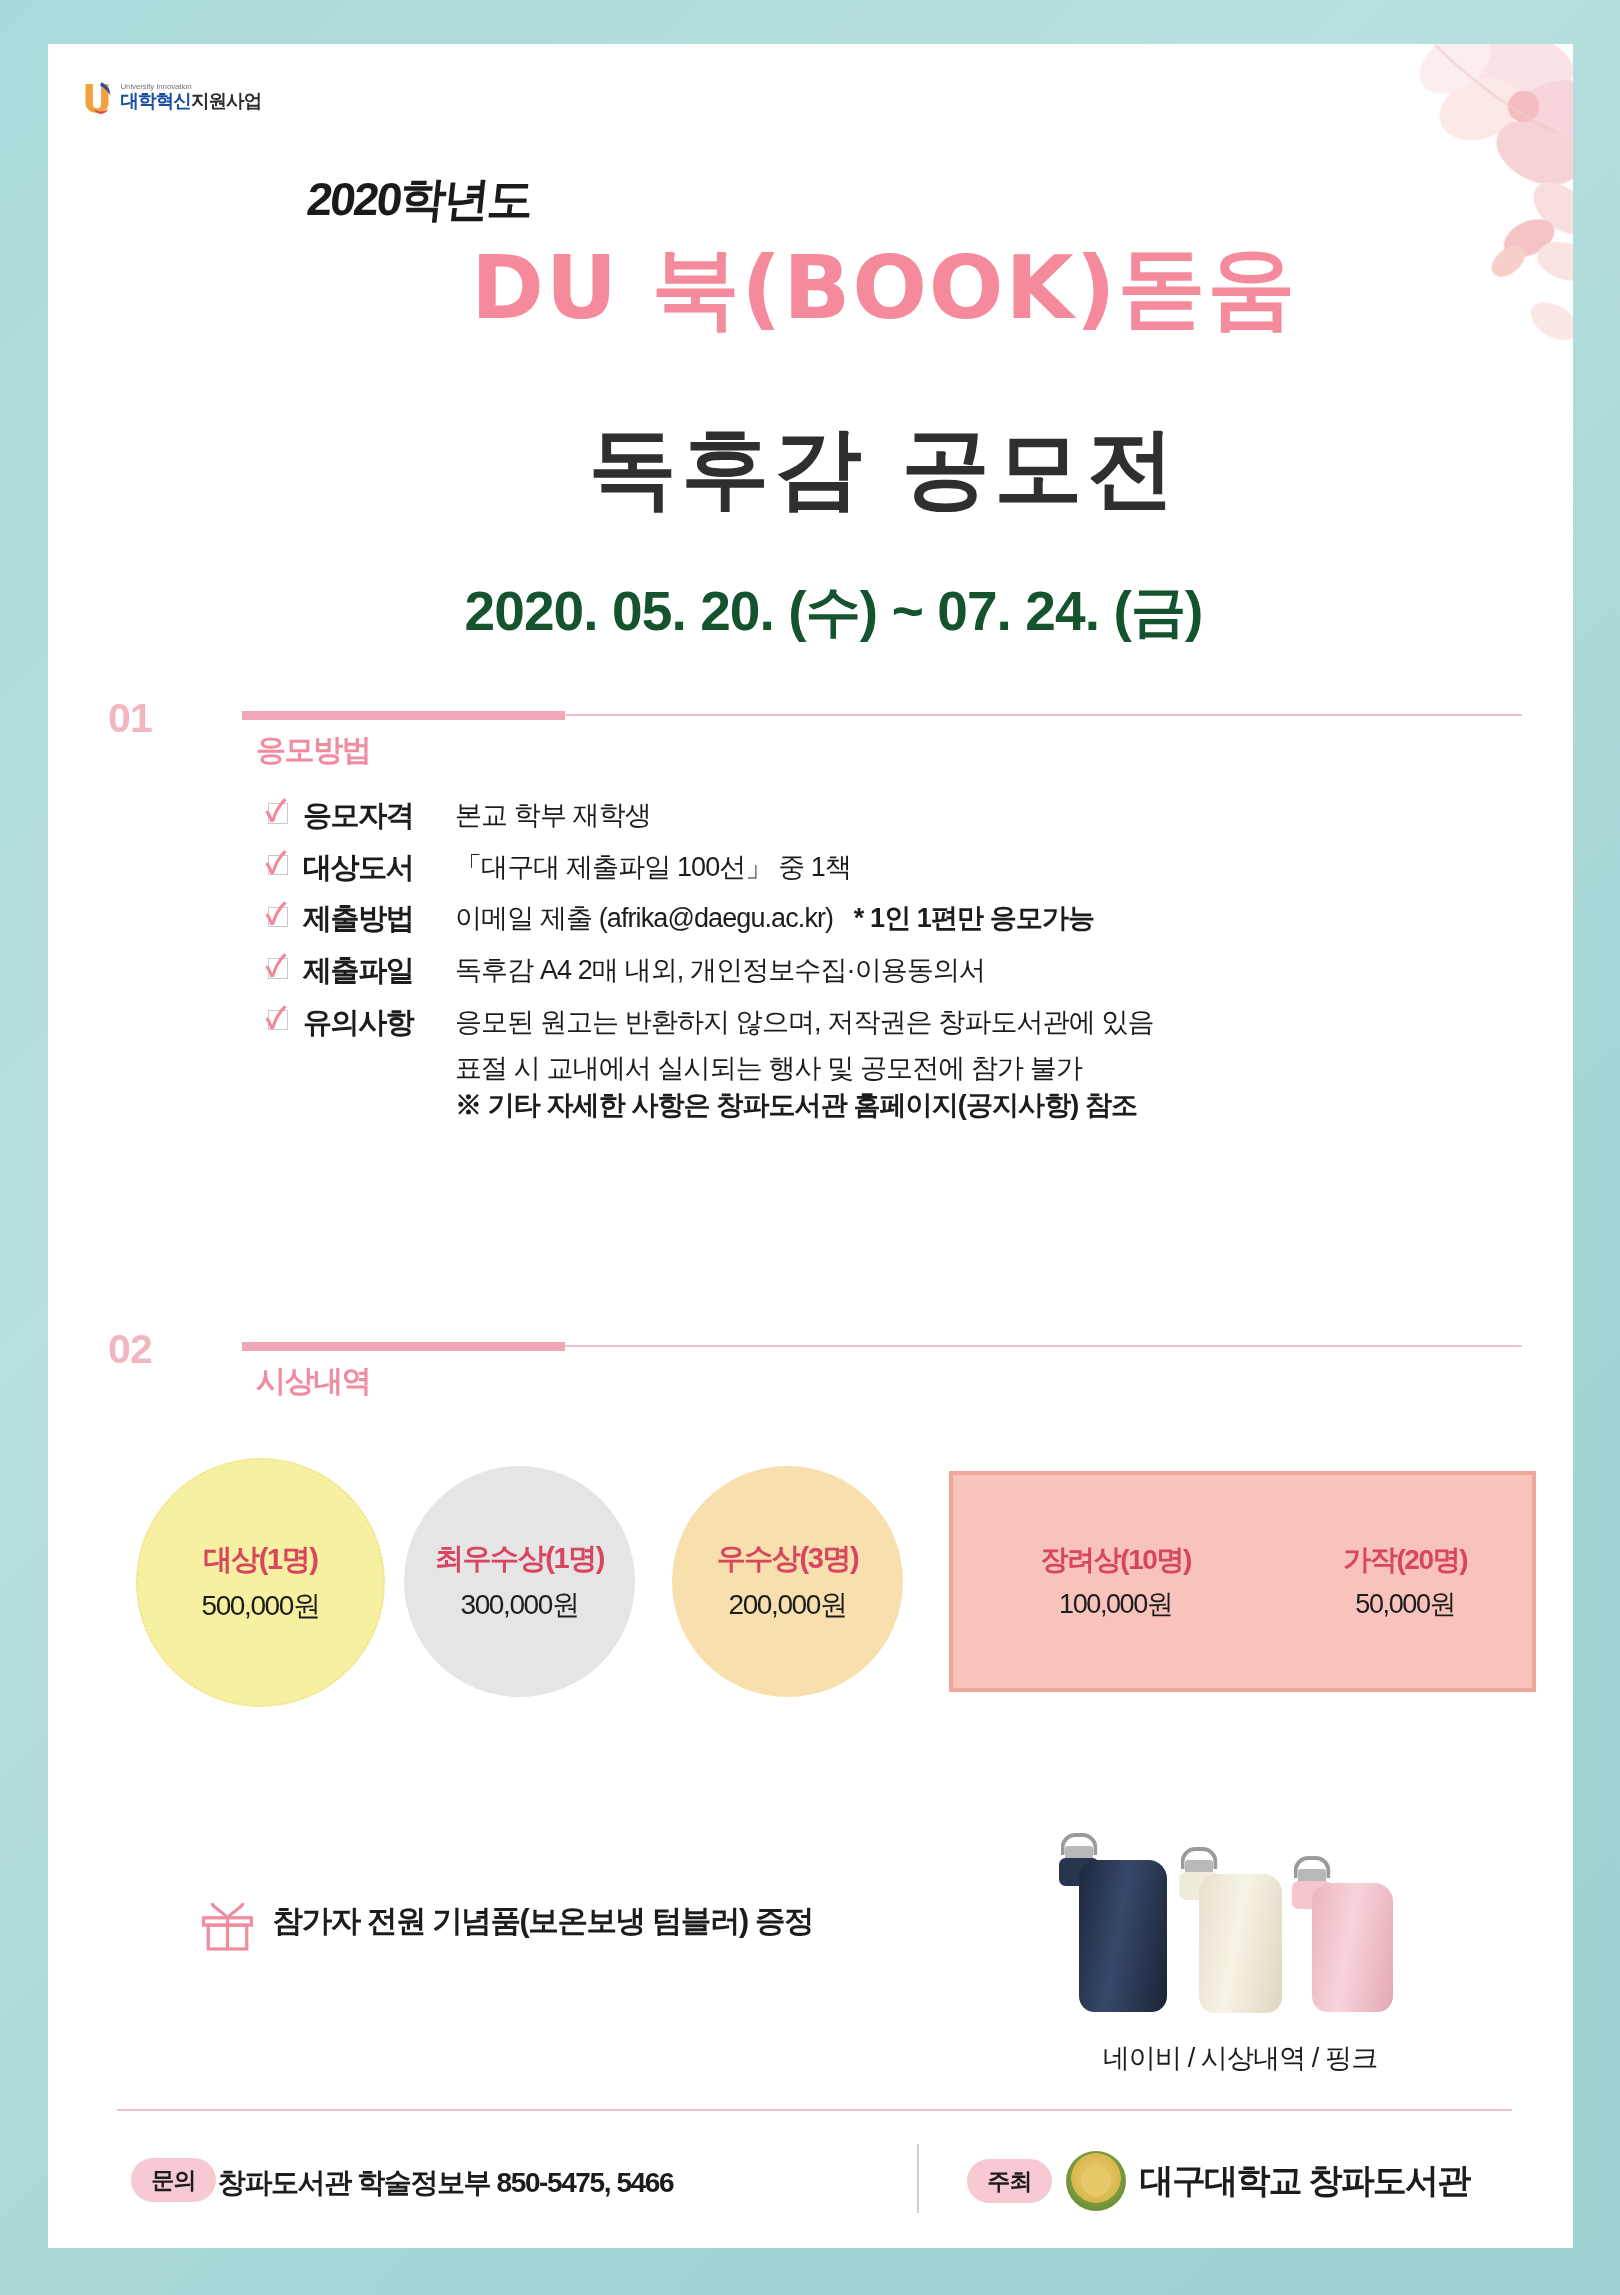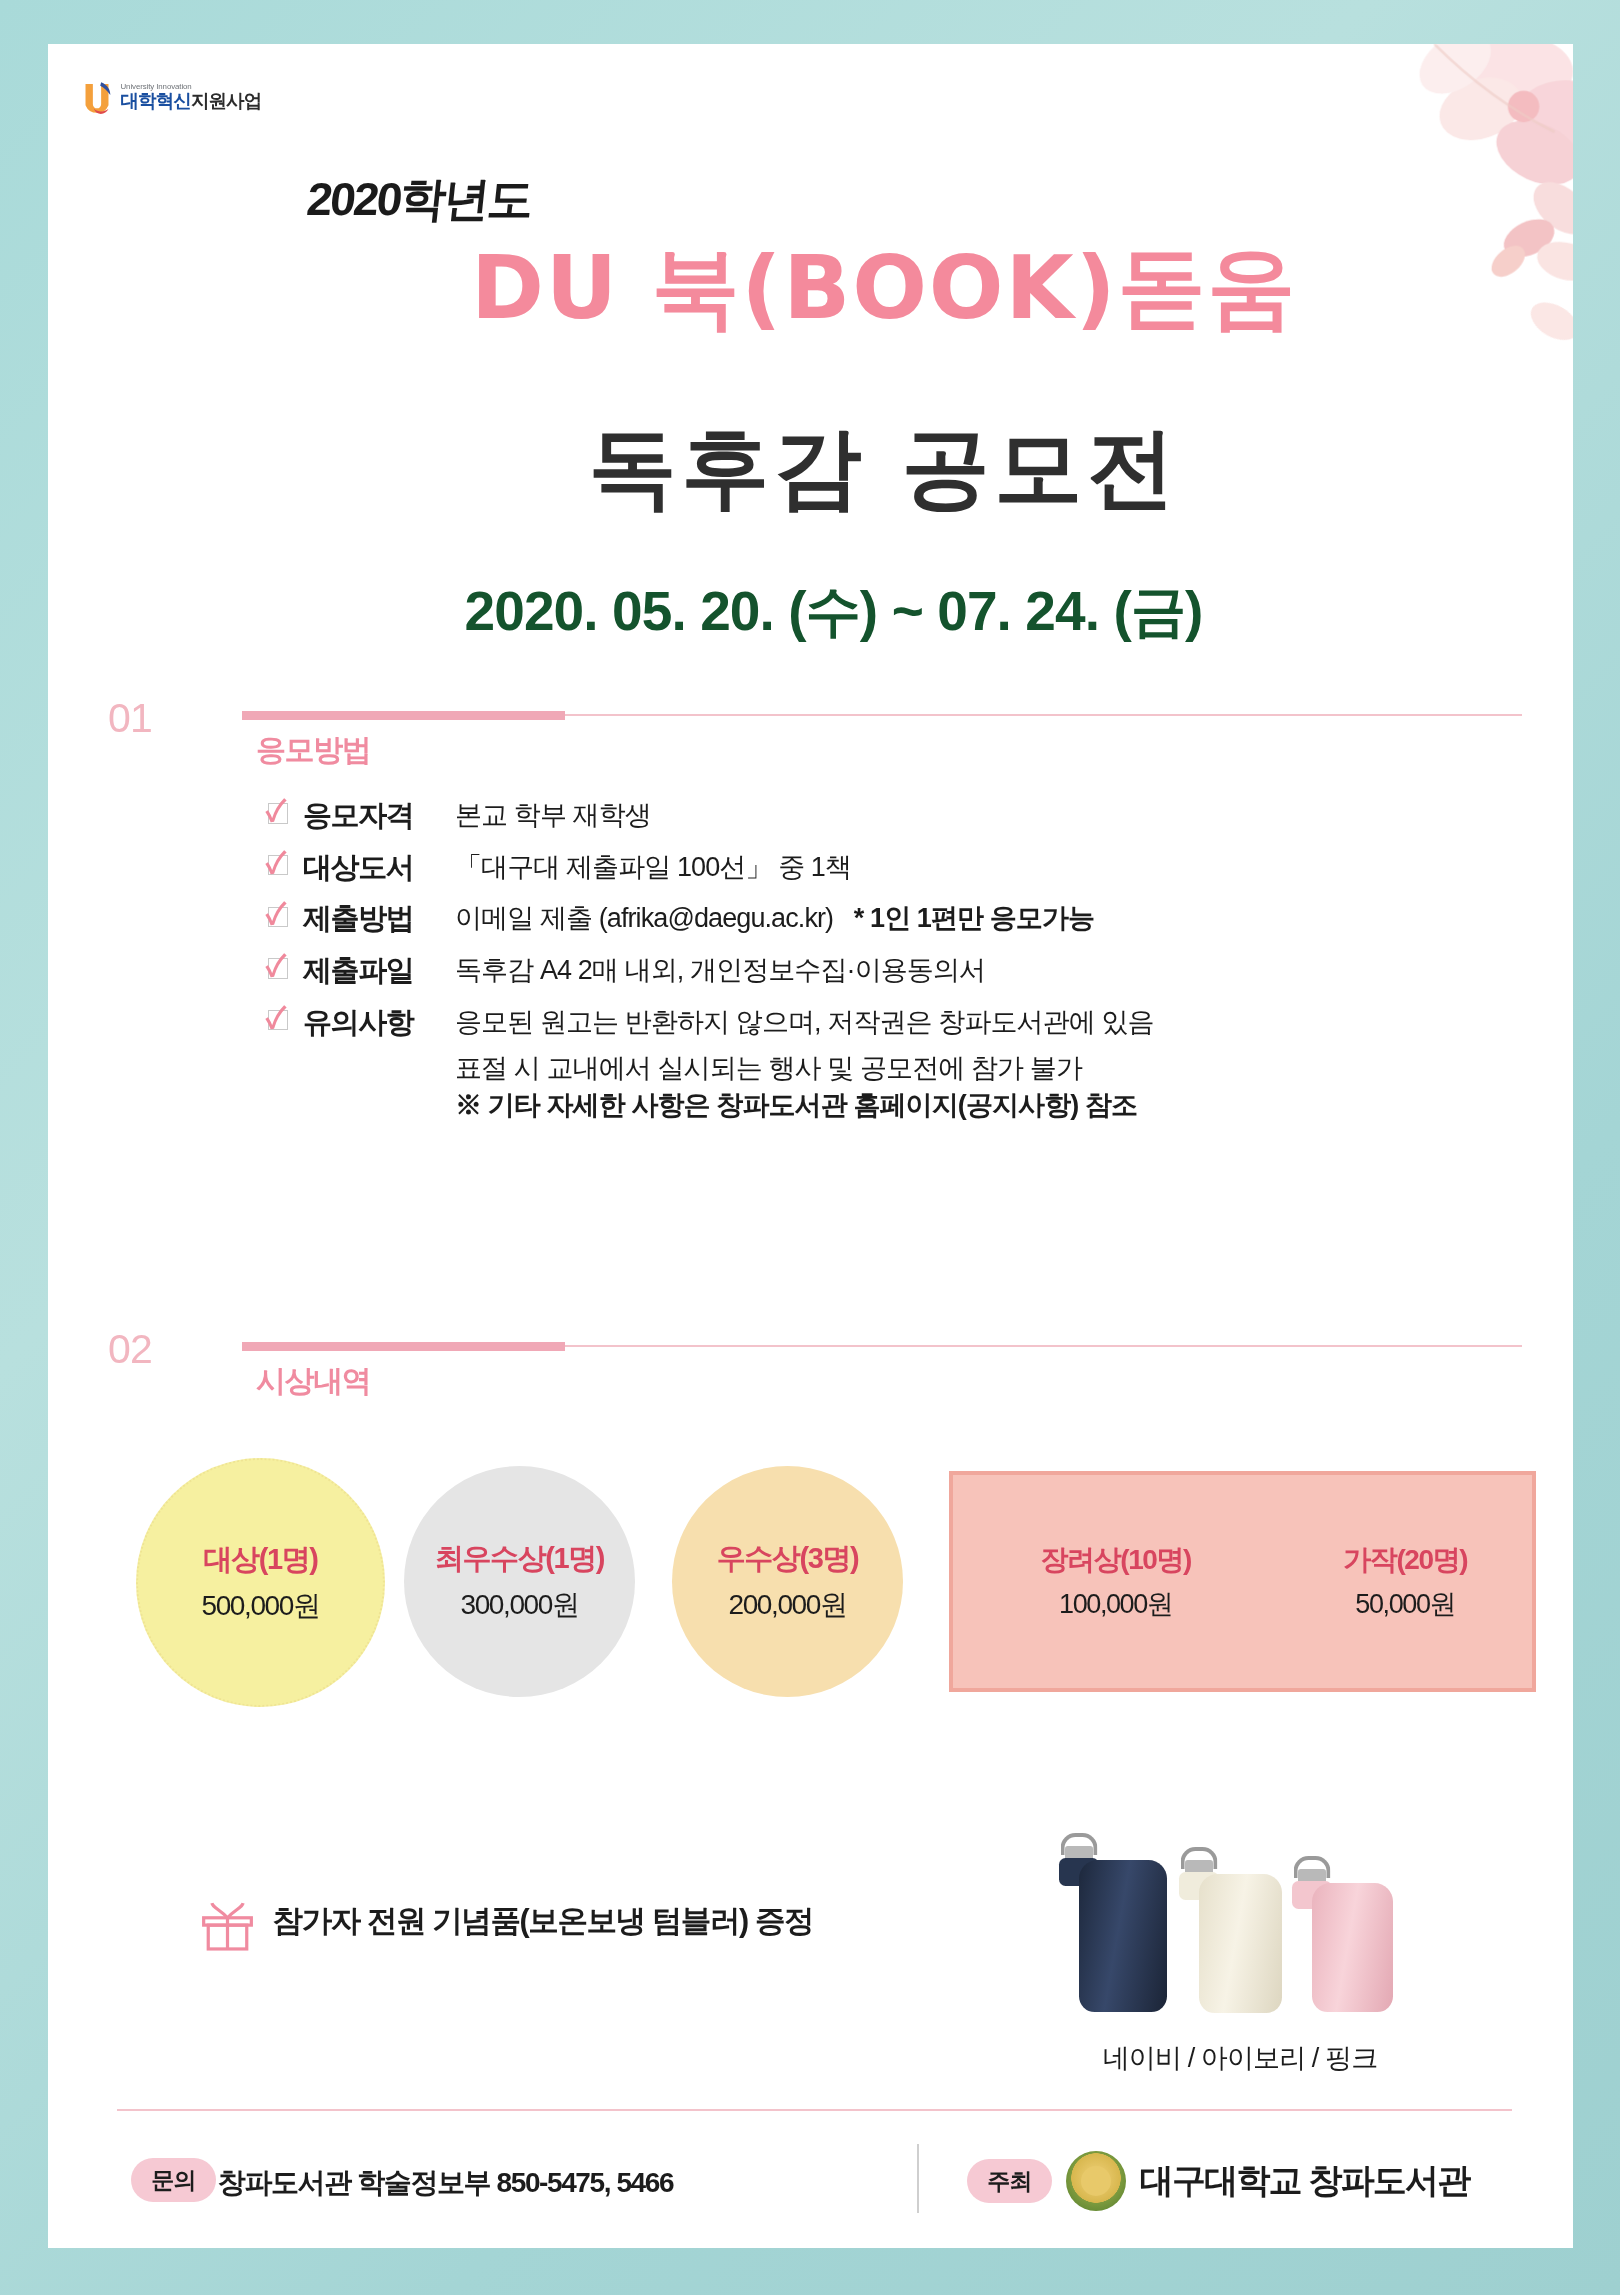--- a/index.html
+++ b/index.html
@@ -131,21 +131,21 @@
     position: absolute;
     width: 1386px;
     height: 60px;
   }
   .sec-num {
     position: absolute;
     left: 60px;
     top: 0;
     font-size: 41px;
     color: #f2b6c0;
-    font-weight: normal;
+    font-weight: bold;
     letter-spacing: -0.9px;
   }
   .sec-rule {
     position: absolute;
     left: 194px;
     top: 19.4px;
     width: 1280px;
     height: 1.8px;
     background: #f3c3cb;
   }
@@ -609,21 +609,21 @@
           <rect x="8" y="36" width="104" height="16" fill="none" stroke="#f08ba0" stroke-width="7"></rect>
           <rect x="18" y="52" width="84" height="52" fill="none" stroke="#f08ba0" stroke-width="7"></rect>
           <line x1="60" y1="36" x2="60" y2="104" stroke="#f08ba0" stroke-width="7"></line>
           <path d="M60 36 C44 18 28 14 26 4" stroke="#f08ba0" stroke-width="7" fill="none"></path>
           <path d="M60 36 C76 18 92 14 94 4" stroke="#f08ba0" stroke-width="7" fill="none"></path>
         </svg>
       </div>
       <div class="gift-text">참가자 전원 기념품(보온보냉 텀블러) 증정</div>
     </div>
 
-    <div class="colors-caption">네이비 / 아이보리 / 핑크</div>
+    <div class="colors-caption">네이비 / 시상내역 / 핑크</div>
 
     <div class="foot-rule"></div>
 
     <div class="foot-left">
       <span class="pill">문의</span>
       <span class="txt">창파도서관 학술정보부 850-5475, 5466</span>
     </div>
 
     <div class="foot-div"></div>
 

